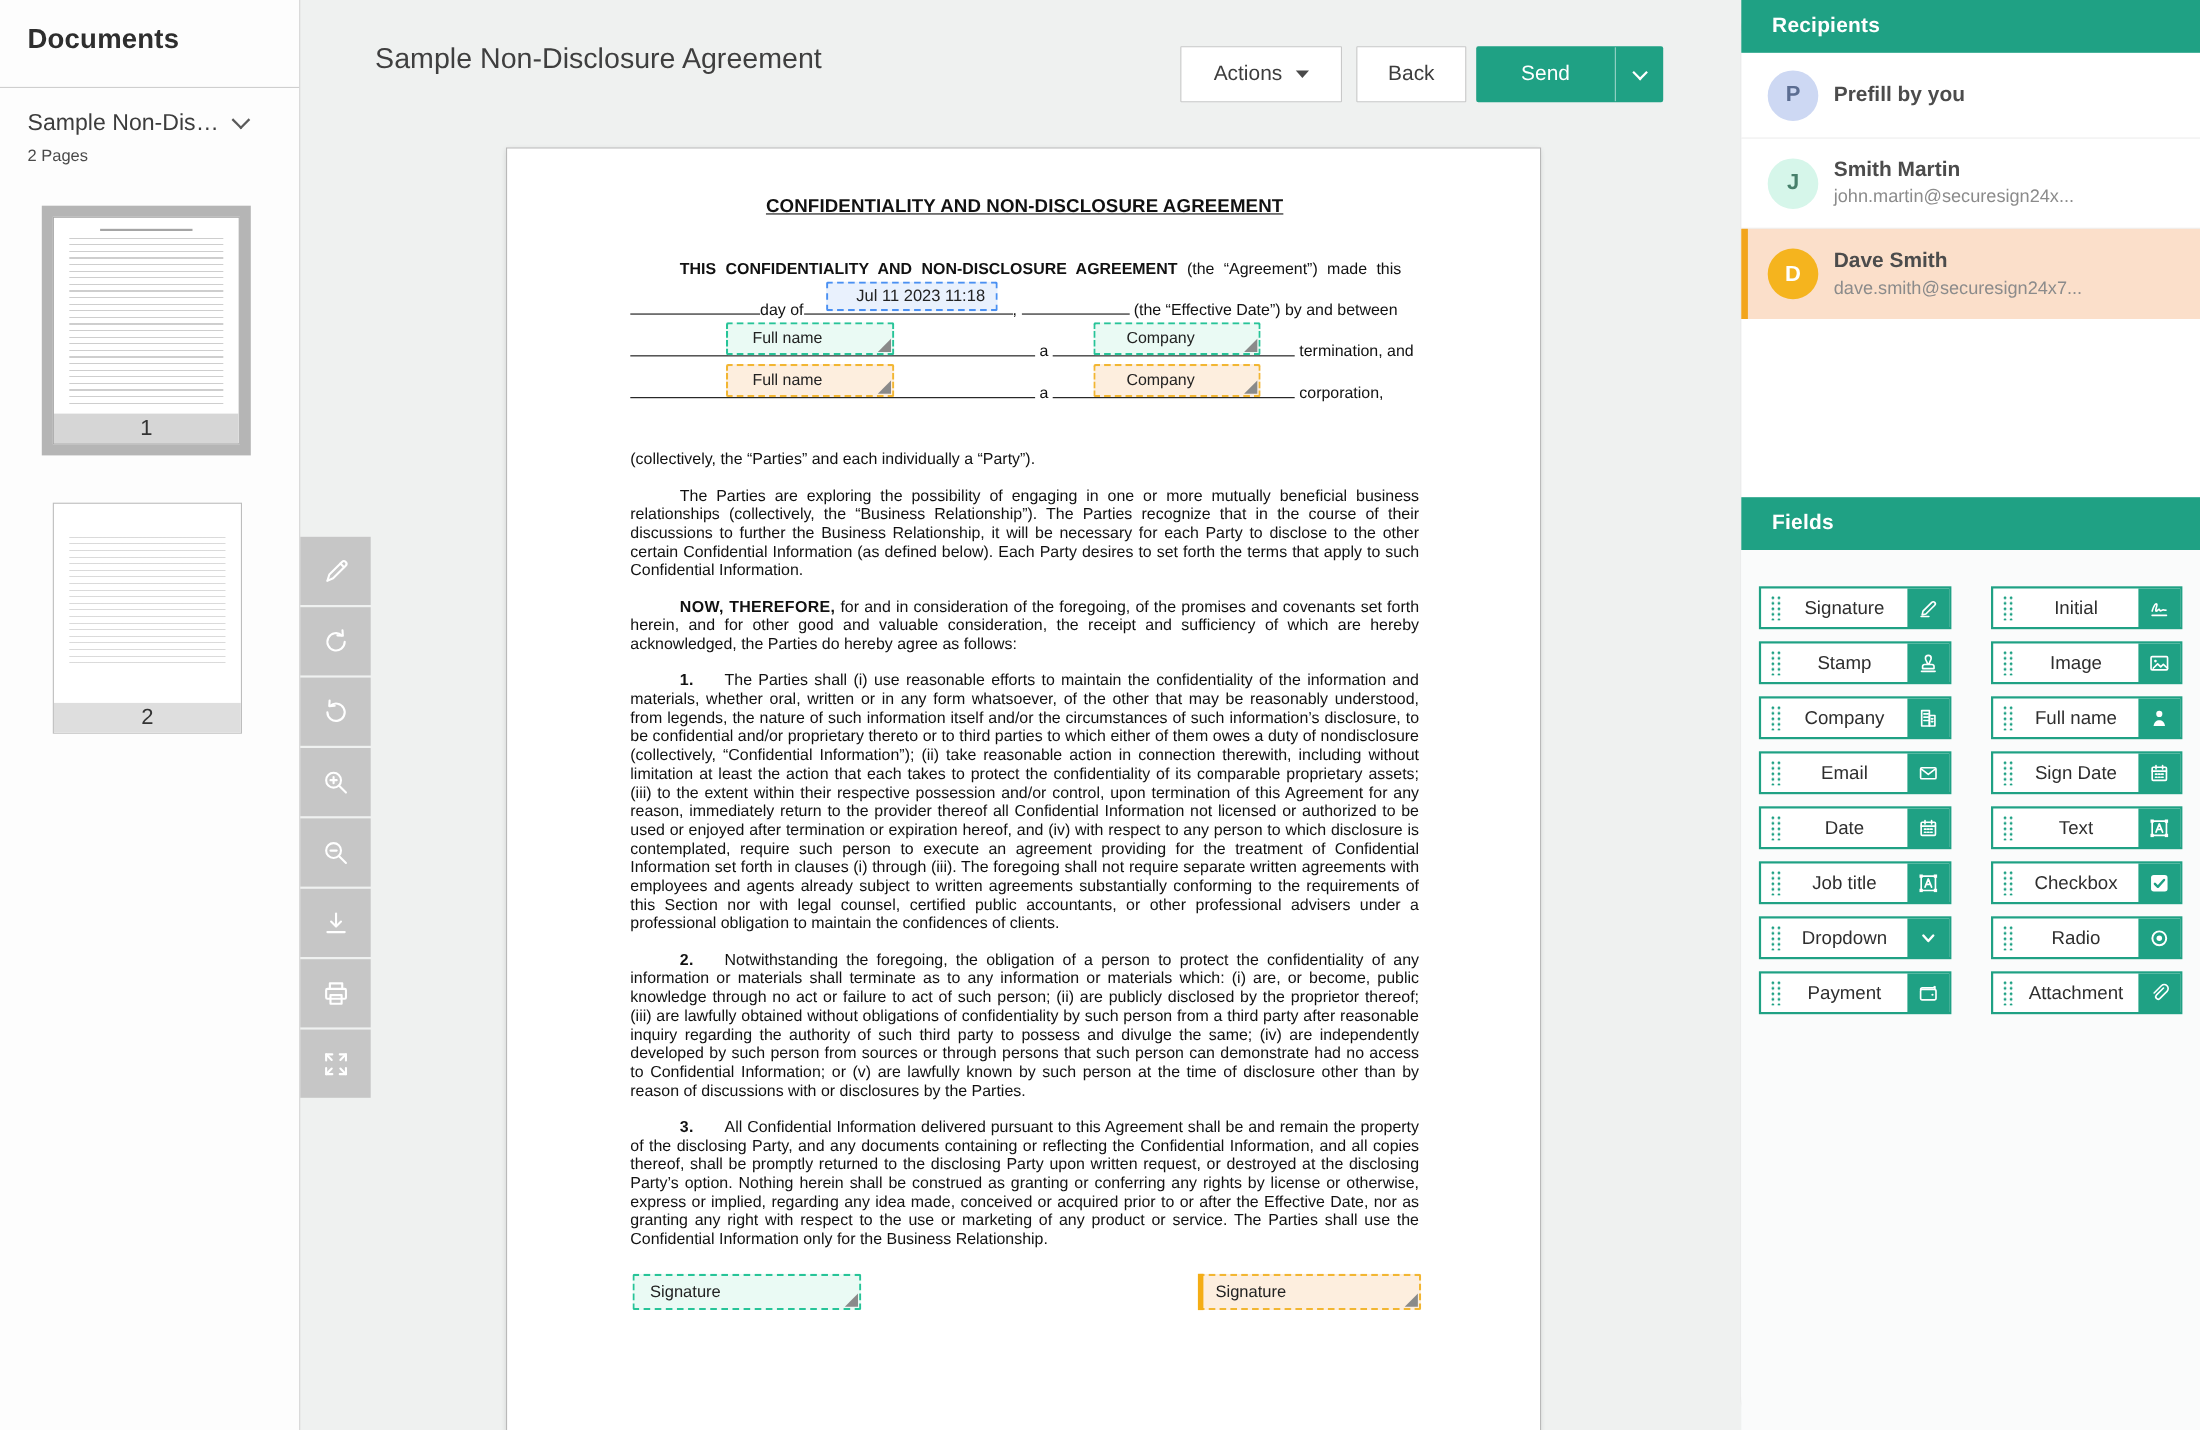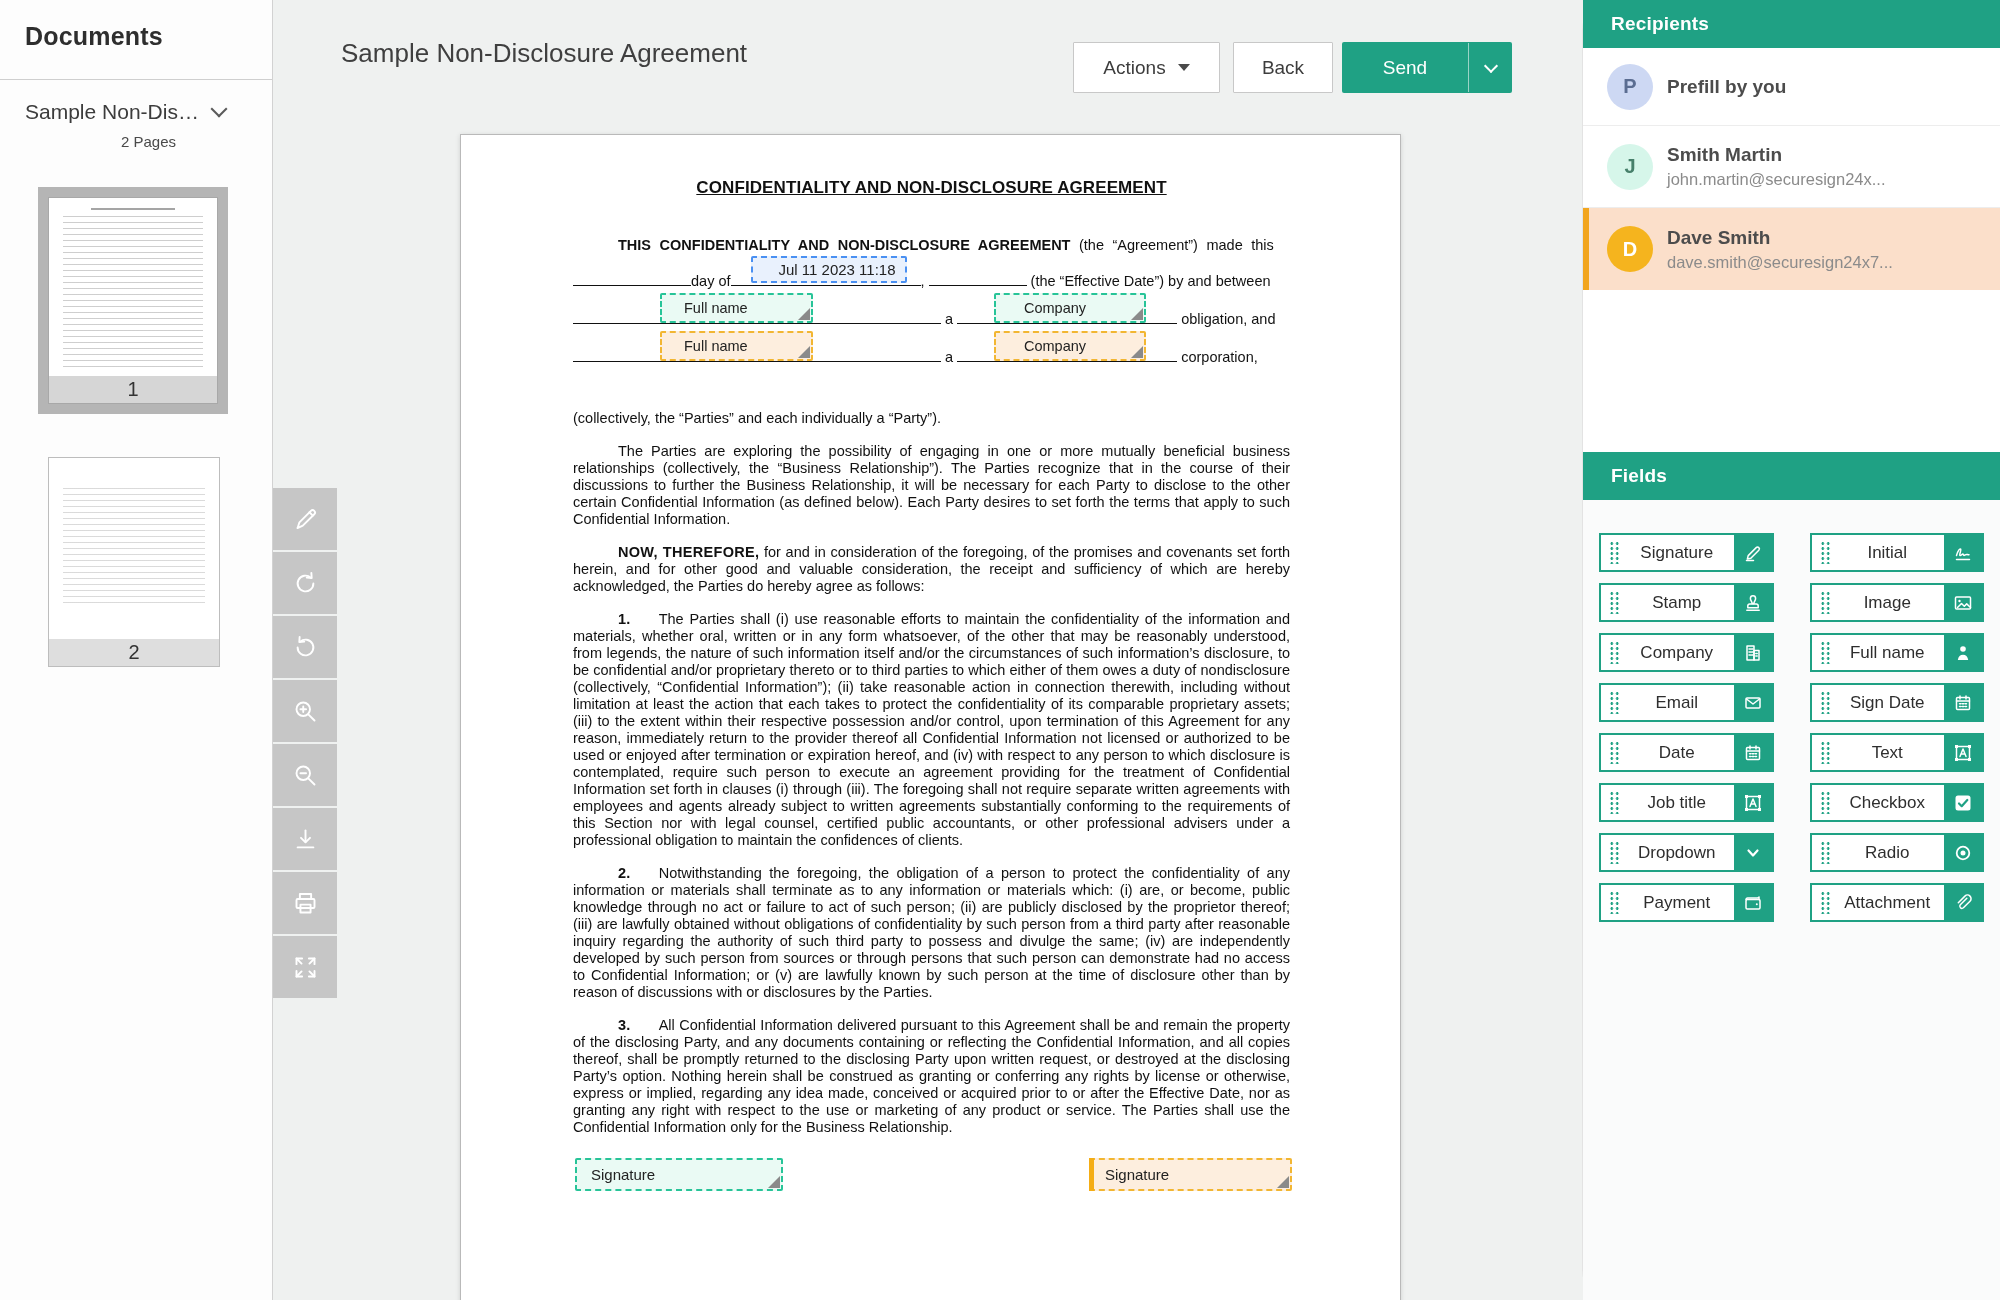--- a/index.html
+++ b/index.html
@@ -15,21 +15,21 @@
   .sidebar {
     position:absolute; left:0; top:0; width:273px; height:1300px;
     background:#fdfdfd; border-right:1px solid #d2d2d2;
   }
   .sidebar-header { height:80px; border-bottom:1px solid #cfcfcf; padding:22px 0 0 25px; }
   .sidebar-header h1 { font-size:25px; font-weight:700; color:#2e2e2e; letter-spacing:.2px; }
   .docselect { padding:20px 0 0 25px; }
   .docselect-row { display:flex; align-items:center; gap:14px; cursor:pointer; }
   .docselect-name { font-size:21px; color:#3c3c3c; font-weight:500; max-width:180px; white-space:nowrap; }
   .chev { width:12px; height:12px; border-right:2.4px solid #5a5a5a; border-bottom:2.4px solid #5a5a5a; transform:rotate(45deg); margin-top:-6px; }
-  .pages-label { font-size:15px; color:#4a4a4a; margin-top:9px;text-align:center; }
+  .pages-label { font-size:15px; color:#4a4a4a; margin-top:9px; }
 
   .thumb1-frame {
     position:absolute; left:38px; top:187px; width:190px; height:227px;
     background:#b5b5b5; padding:10px;
   }
   .thumb-page { position:relative; width:100%; height:100%; background:#fff; border:1px solid #a8a8a8; overflow:hidden; }
   .thumb-lines { position:absolute; left:14px; right:14px; top:18px; bottom:34px;
     background:repeating-linear-gradient(to bottom, #c2c2c2 0 1px, transparent 1px 6px); opacity:.8; }
   .thumb-lines::before { content:""; position:absolute; left:20%; right:20%; top:-8px; height:2px; background:#8f8f8f; }
   .thumb-num { position:absolute; left:0; right:0; bottom:0; height:27px; background:#d6d6d6;
@@ -225,21 +225,21 @@
       <span class="chev"></span>
     </div>
   </div>
 
   <div class="page">
     <div class="doc-title">CONFIDENTIALITY AND NON-DISCLOSURE AGREEMENT</div>
 
     <div class="fillin">
       <div class="fl fl1"><span class="indent"></span><span class="lead">THIS CONFIDENTIALITY AND NON-DISCLOSURE AGREEMENT</span> <span>(the “Agreement”) made this</span></div>
       <div class="fl fl2"><span class="blank" style="width:118px"></span><span>day of</span><span class="blank" style="width:190px"></span><span>,</span> <span class="blank" style="width:98px"></span> <span>(the “Effective Date”) by and between</span></div>
-      <div class="fl fl3"><span class="blank" style="width:368px"></span> <span>a</span> <span class="blank" style="width:220px"></span> <span>obligation, and</span></div>
+      <div class="fl fl3"><span class="blank" style="width:368px"></span> <span>a</span> <span class="blank" style="width:220px"></span> <span>termination, and</span></div>
       <div class="fl fl4"><span class="blank" style="width:368px"></span> <span>a</span> <span class="blank" style="width:220px"></span> <span>corporation,</span></div>
 
       <div class="chip chip-date">
         <span>Jul 11 2023 11:18</span>
       </div>
       <div class="chip chip-green chip-name1">
         <span>Full name</span>
           <span class="pen"></span>
       </div>
       <div class="chip chip-green chip-comp1">

